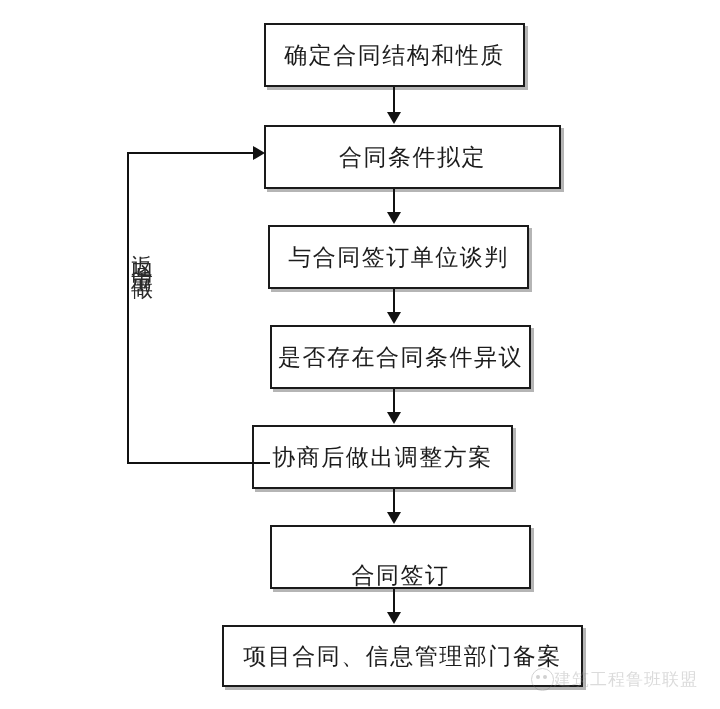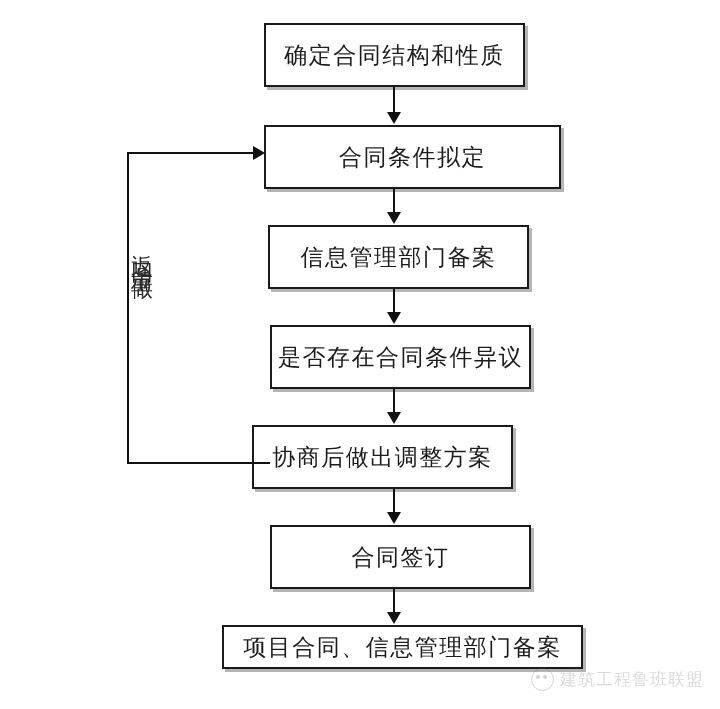--- a/index.html
+++ b/index.html
@@ -65,21 +65,20 @@
     color: #2a2a2a;
     writing-mode: vertical-rl;
     text-orientation: upright;
     letter-spacing: 8px;
     line-height: 1;
   }
   .watermark {
     position: absolute;
     display: flex;
     align-items: center;
-    gap: 6px;
     opacity: 0.30;
   }
   .watermark-logo {
     width: 21px;
     height: 21px;
     border: 1.5px solid #6b6b6b;
     border-radius: 50%;
     position: relative;
     flex: 0 0 auto;
   }
@@ -116,48 +115,48 @@
   <div class="arrow-down" style="left:387px; top:112px;"></div>
 
   <div class="node" style="left:264px; top:125px; width:297px; height:64px;">
     <span class="node-label">合同条件拟定</span>
   </div>
 
   <div class="conn v-line" style="left:393px; top:189px; height:24px;"></div>
   <div class="arrow-down" style="left:387px; top:212px;"></div>
 
   <div class="node" style="left:268px; top:225px; width:261px; height:64px;">
-    <span class="node-label">信息管理部门备案</span>
+    <span class="node-label">与合同签订单位谈判</span>
   </div>
 
   <div class="conn v-line" style="left:393px; top:289px; height:24px;"></div>
   <div class="arrow-down" style="left:387px; top:312px;"></div>
 
   <div class="node" style="left:270px; top:325px; width:261px; height:64px;text-align:center;">
     <span class="node-label">是否存在合同条件异议</span>
   </div>
 
   <div class="conn v-line" style="left:393px; top:389px; height:24px;"></div>
   <div class="arrow-down" style="left:387px; top:412px;"></div>
 
   <div class="node" style="left:252px; top:425px; width:261px; height:64px;">
     <span class="node-label">协商后做出调整方案</span>
   </div>
 
   <div class="conn v-line" style="left:393px; top:489px; height:24px;"></div>
   <div class="arrow-down" style="left:387px; top:512px;"></div>
 
-  <div class="node" style="left:270px; top:525px; width:261px; height:64px;">
+  <div class="node" style="left:270px; top:525px; width:261px; height:64px;align-items:flex-end;">
     <span class="node-label">合同签订</span>
   </div>
 
   <div class="conn v-line" style="left:393px; top:589px; height:24px;"></div>
   <div class="arrow-down" style="left:387px; top:612px;"></div>
 
-  <div class="node" style="left:222px; top:625px; width:361px; height:44px;">
+  <div class="node" style="left:222px; top:625px; width:361px; height:62px;">
     <span class="node-label">项目合同、信息管理部门备案</span>
   </div>
 
   <div class="conn h-line" style="left:127px; top:462px; width:143px;"></div>
   <div class="conn v-line" style="left:127px; top:152px; height:312px;"></div>
   <div class="conn h-line" style="left:127px; top:152px; width:128px;"></div>
   <div class="arrow-right" style="left:253px; top:146px;"></div>
 
   <div class="loop-label" style="left:131px; top:237px;">返回重做</div>
 

